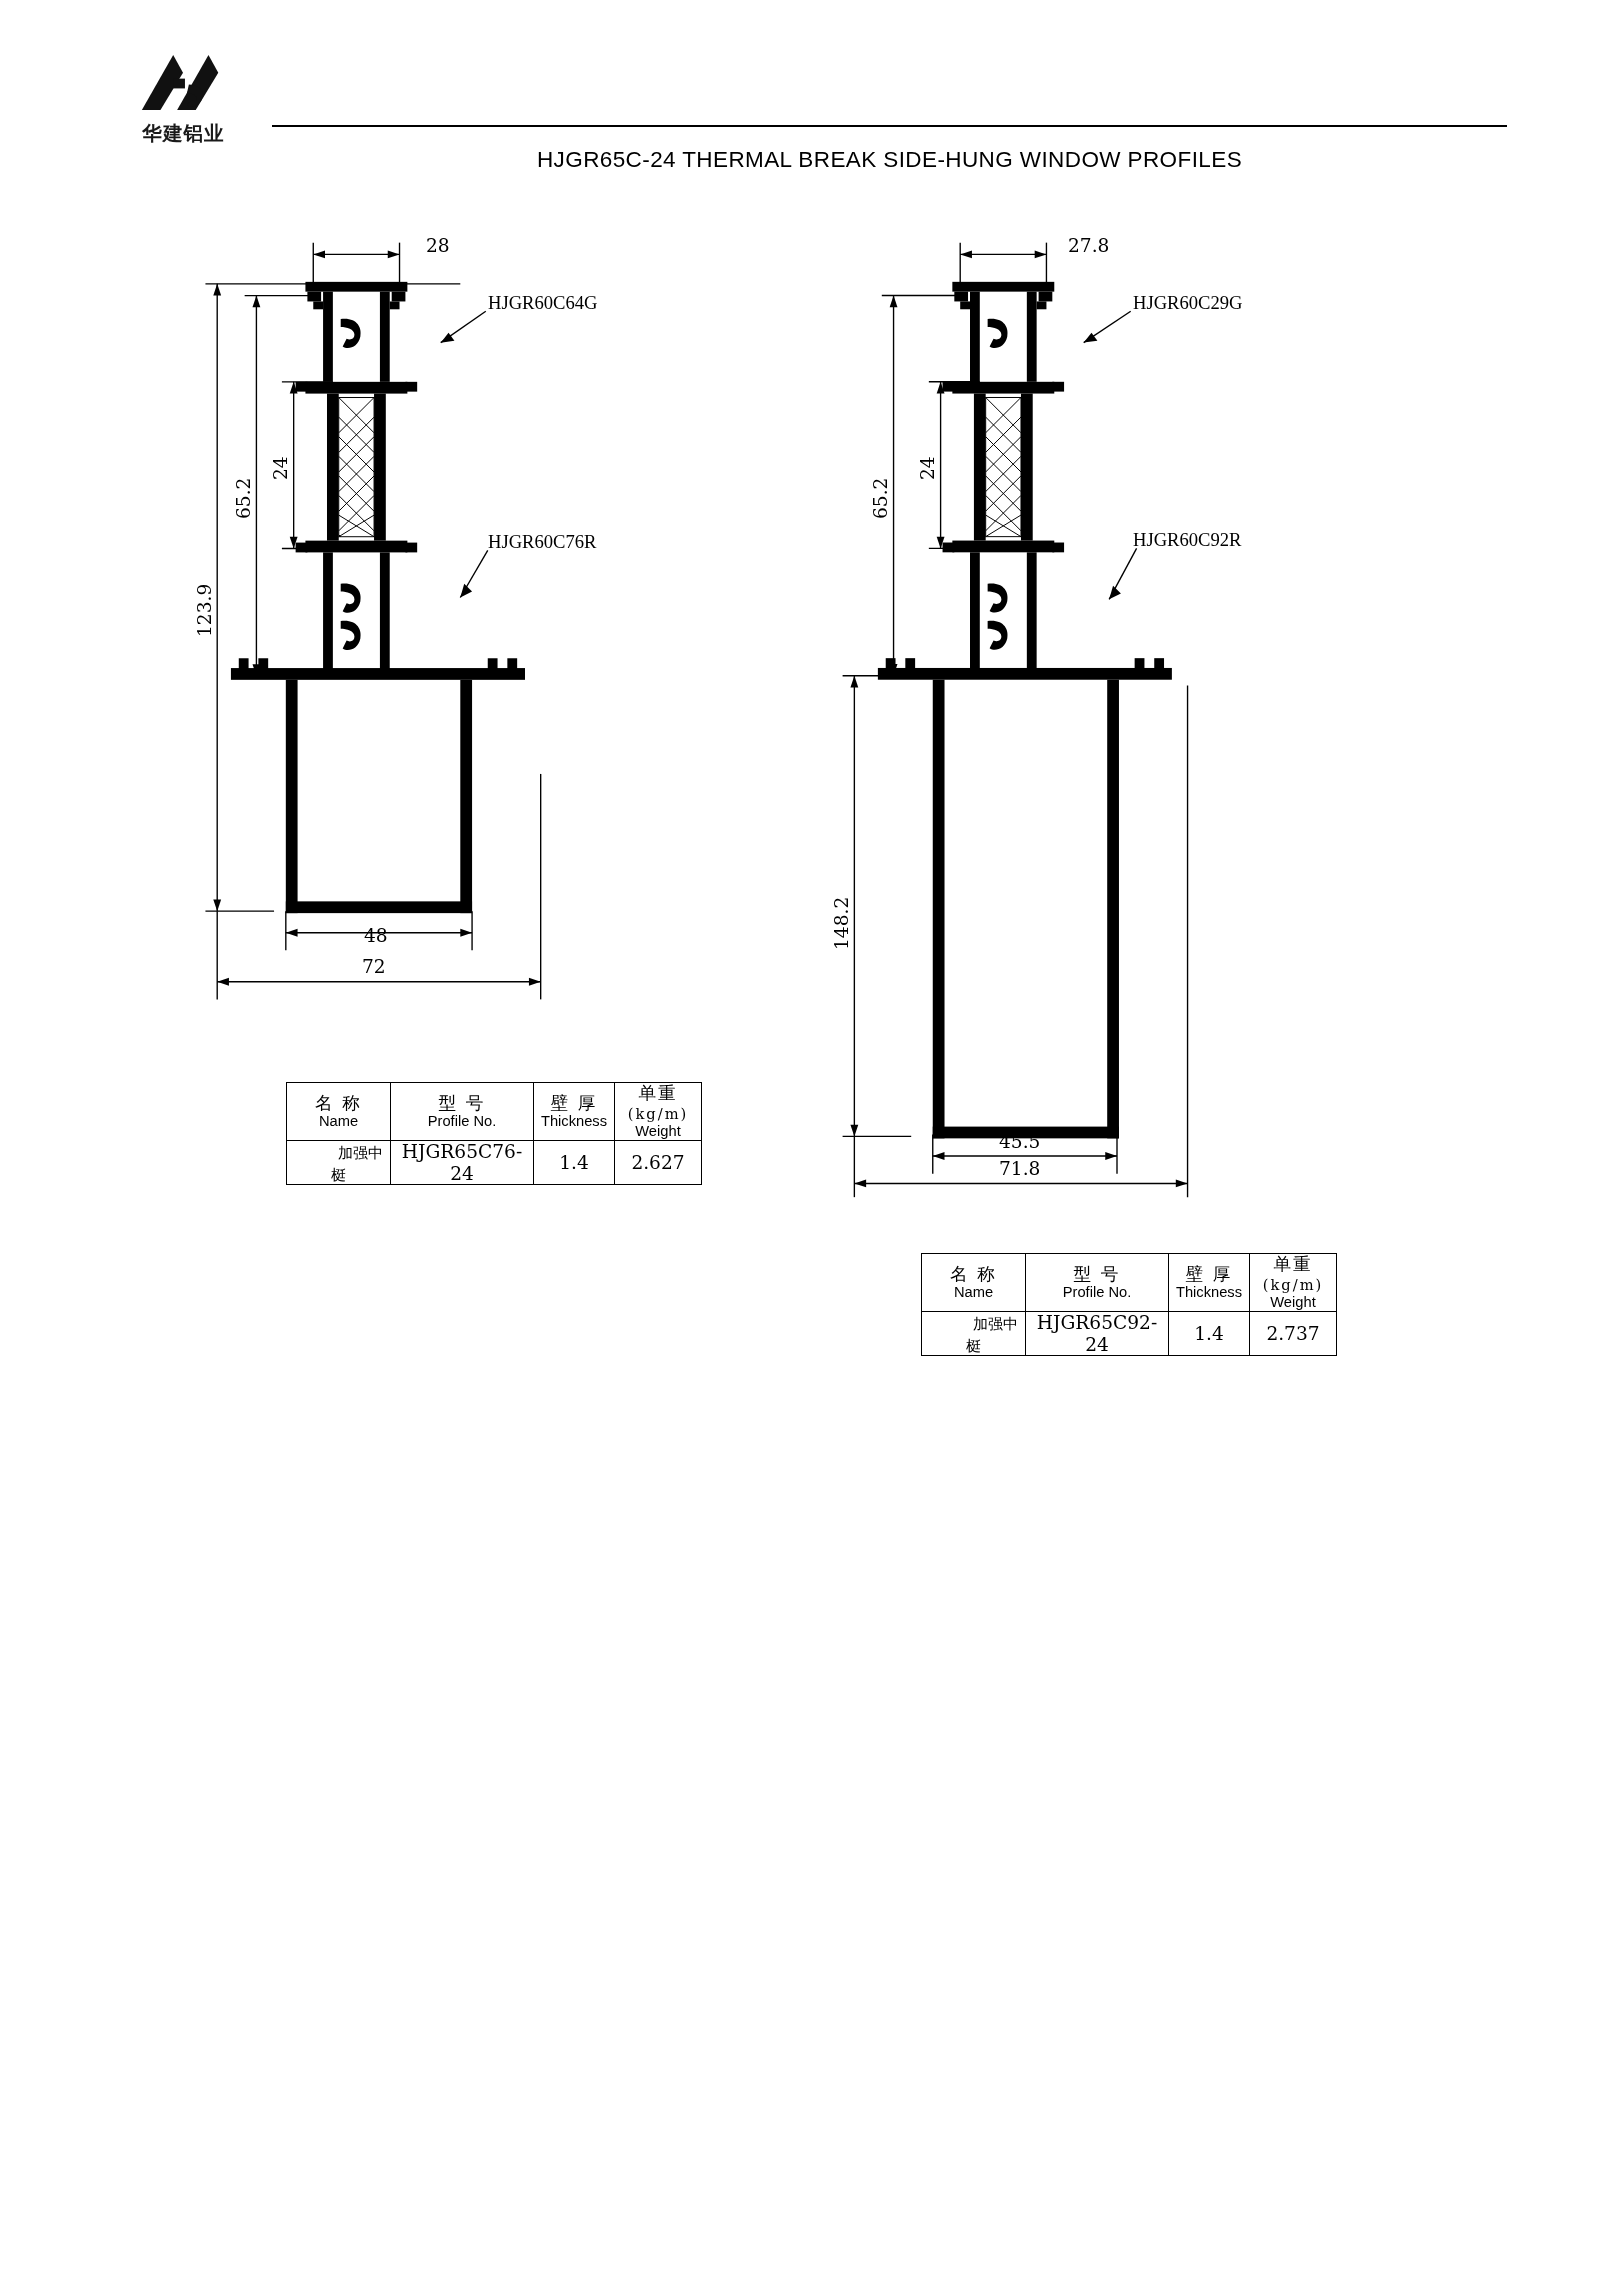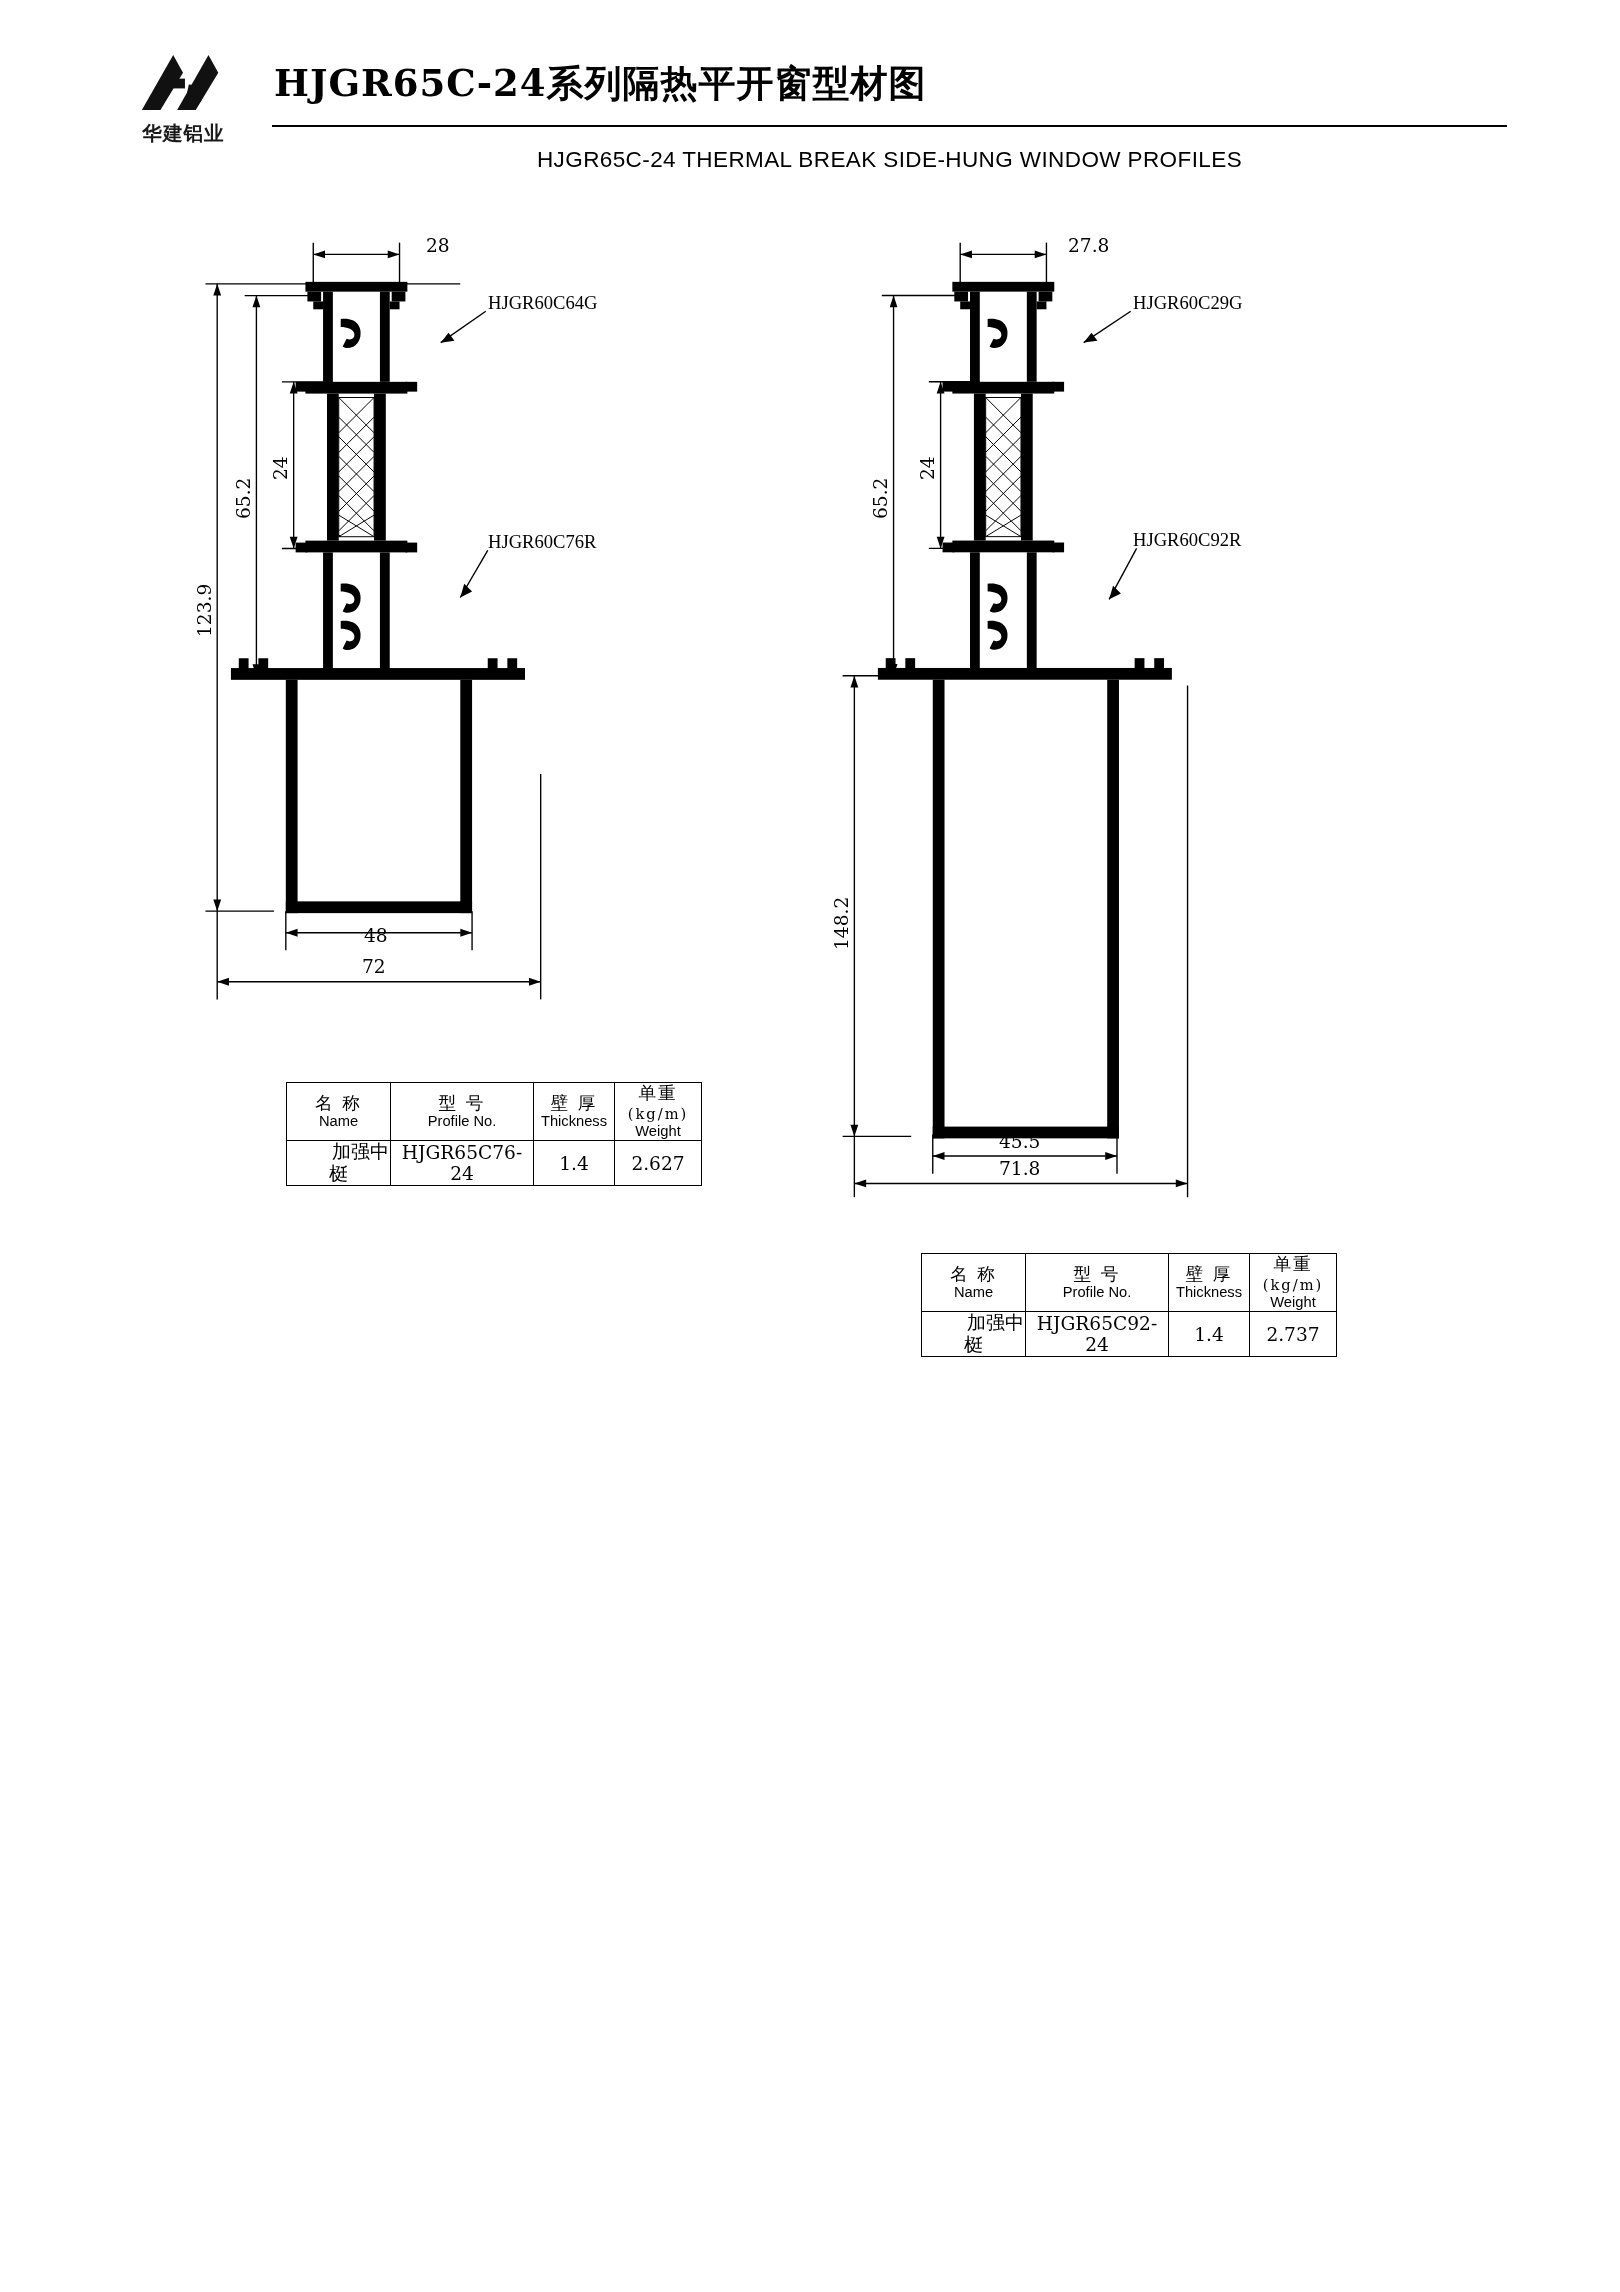--- a/index.html
+++ b/index.html
@@ -125,21 +125,21 @@
   .spec-table .hdr .en {
     font-size: 14.7px;
     font-family: "Liberation Sans", sans-serif;
     display: block;
   }
   .spec-table .val {
     height: 29px;
     font-size: 18.6px;
   }
   .spec-table .val .cnval {
-    font-size: 19px;
+    font-size: 15px;
     margin-left: 44px;
   }
 
   
   .footer-note {
     position: absolute;
     left: 0;
     top: 2213px;
     width: 1620px;
     text-align: center;
@@ -163,21 +163,20 @@
     <div class="logo">
       <svg class="logo-mark" viewBox="0 0 100 68">
         <path d="M8 60 L40 4 L50 22 L27 60 Z" fill="#111"></path>
         <path d="M44 60 L76 4 L86 22 L63 60 Z" fill="#111"></path>
         <path d="M40 28 L52 28 L52 38 L40 38 Z" fill="#111"></path>
         <path d="M56 34 C70 34 74 46 66 54 C62 58 56 58 54 54 L60 50 C62 52 65 51 64 48 C63 44 58 43 54 43 Z" fill="#111"></path>
       </svg>
       <div class="logo-text">华建铝业</div>
     </div>
 
-    <div class="title-cn">HJGR65C-24系列隔热平开窗型材图</div>
     <div class="header-rule"></div>
     <div class="title-en">HJGR65C-24  THERMAL BREAK SIDE-HUNG  WINDOW  PROFILES</div>
   </div>
 
   <div class="dwg" style="left:176px; top:225px; width:549px; height:843px;">
     <svg width="549" height="843" viewBox="0 0 560 860">
       <g stroke="#000" fill="none" stroke-width="1.4">
 
         <line x1="30" y1="60" x2="290" y2="60" stroke-dasharray="0"></line>
         <line x1="30" y1="700" x2="100" y2="700"></line>

